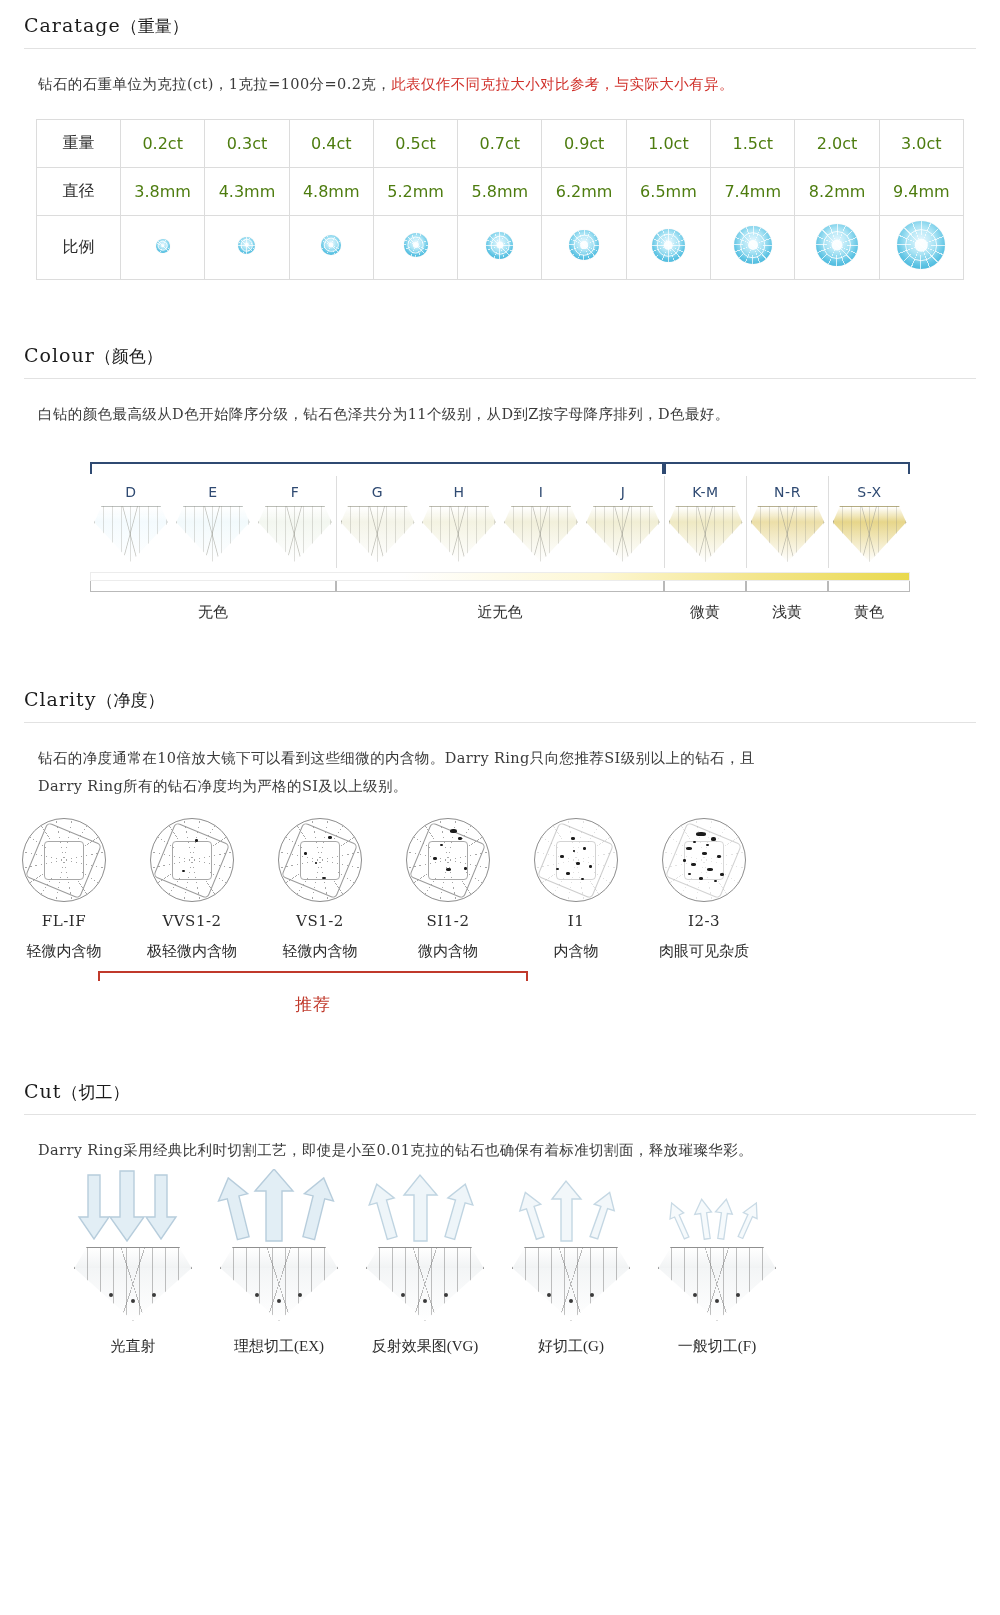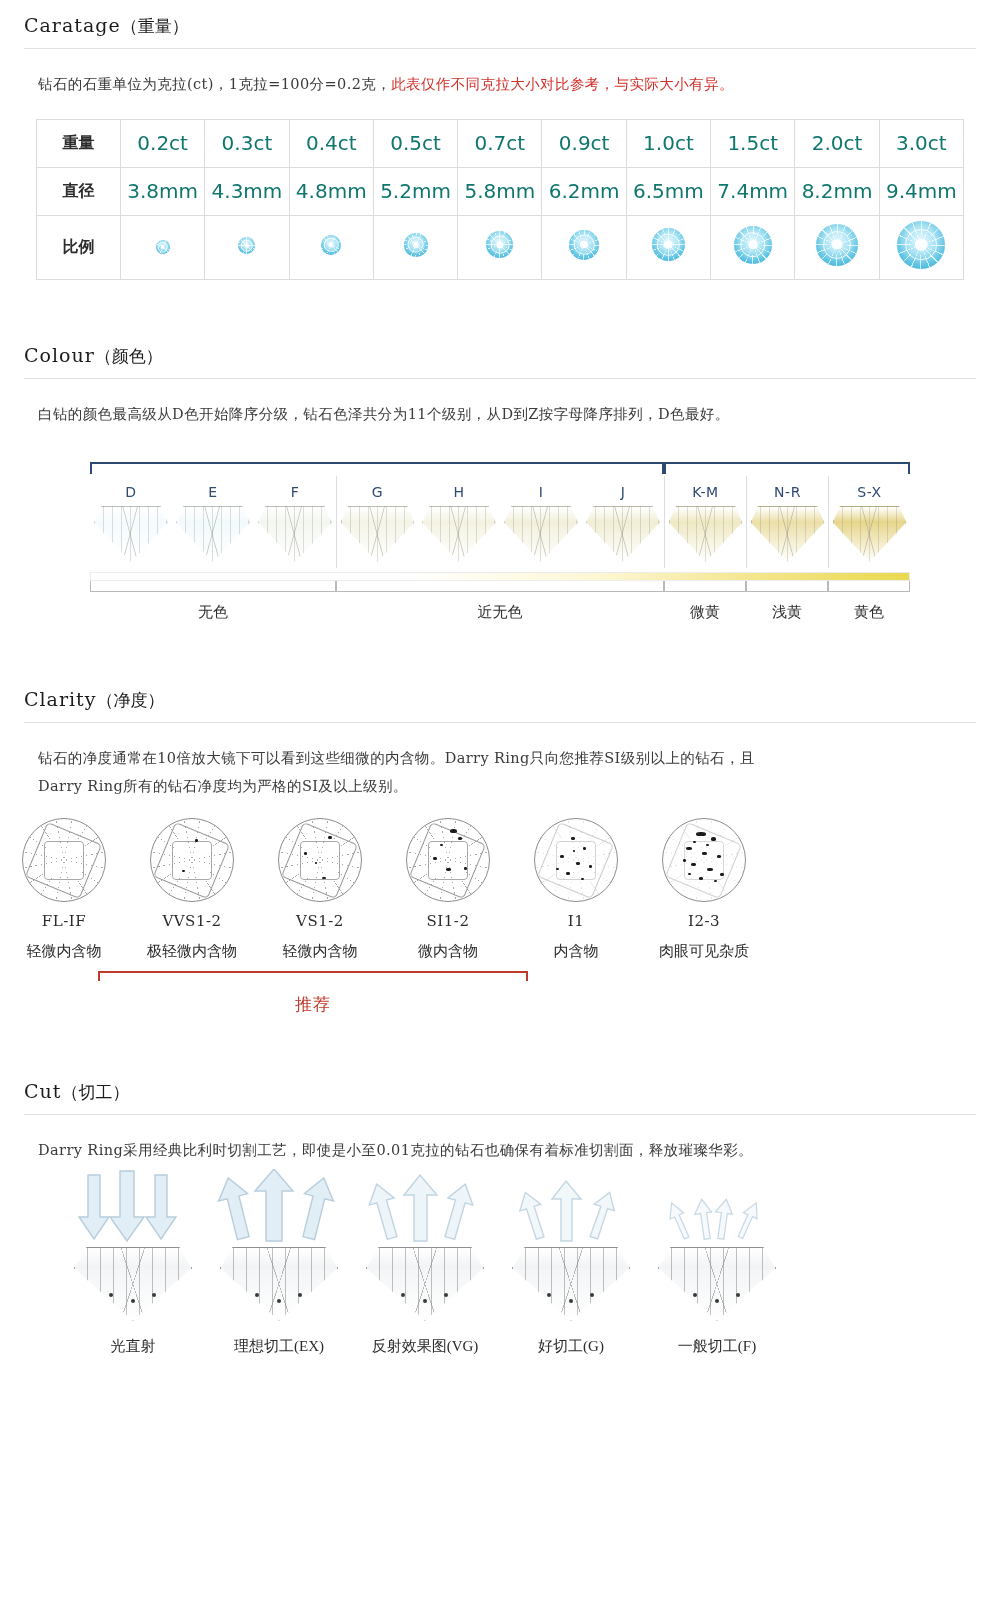--- a/index.html
+++ b/index.html
@@ -42,31 +42,30 @@
   table.carat {
     width: 928px;
     border-collapse: collapse;
     border: 1px solid #dcdcdc;
     background: #fff;
   }
   table.carat td {
     border: 1px solid #dcdcdc;
     text-align: center;
     font-family: "DejaVu Sans", sans-serif;
-    font-size: 20px;
-    color: #0f766e;
+    font-size: 16px;
+    color: #4d7c0f;
     height: 48px;
     white-space: nowrap;
   }
   table.carat td.rowhead {
     width: 84px;
     font-family: "Liberation Serif", serif;
     font-size: 16px;
     color: #2c2c2c;
-    font-weight: bold;
   }
   table.carat tr.ratio td { height: 64px; }
   .dia-cell { position: relative; }
   .dia {
     display: inline-block;
     border-radius: 50%;
     background:
       radial-gradient(circle at 50% 40%, #e8f8ff 0%, #a9e3f4 38%, #5fc4e4 66%, #2aa6d0 100%);
     position: relative;
     box-shadow: 0 0 1px rgba(0,0,0,0.12);

